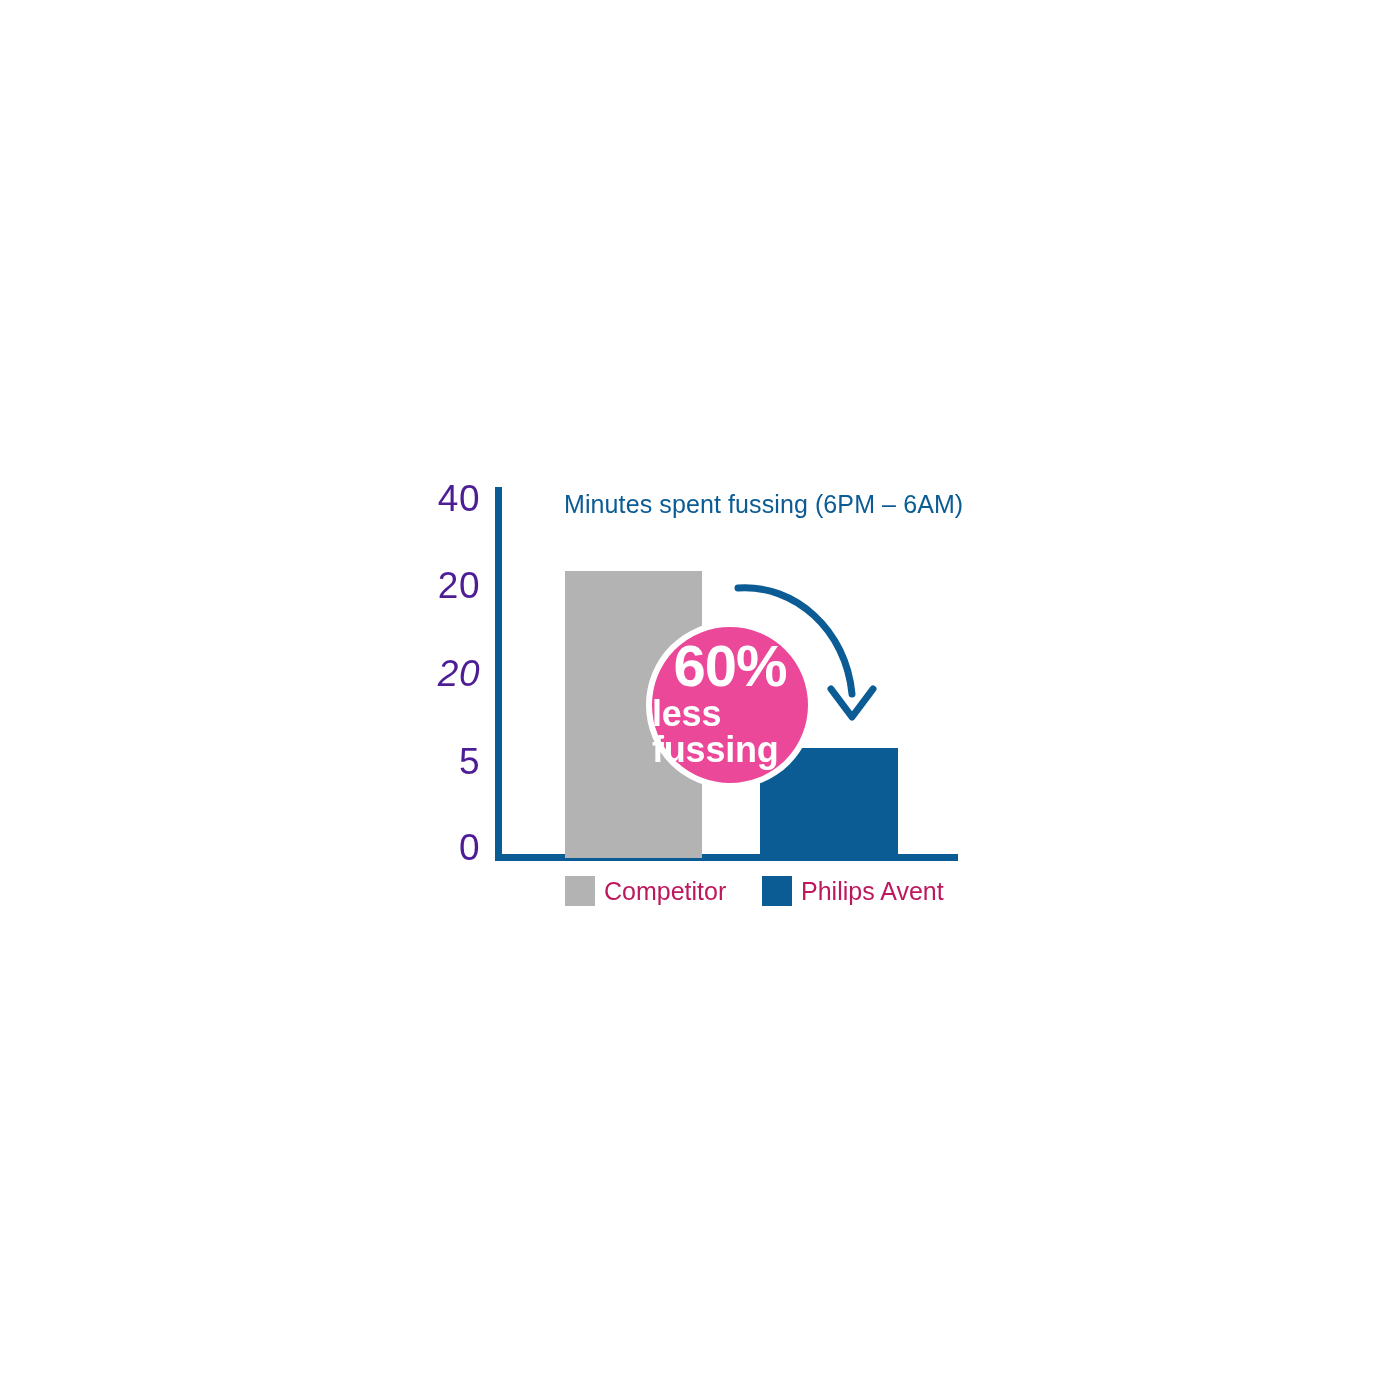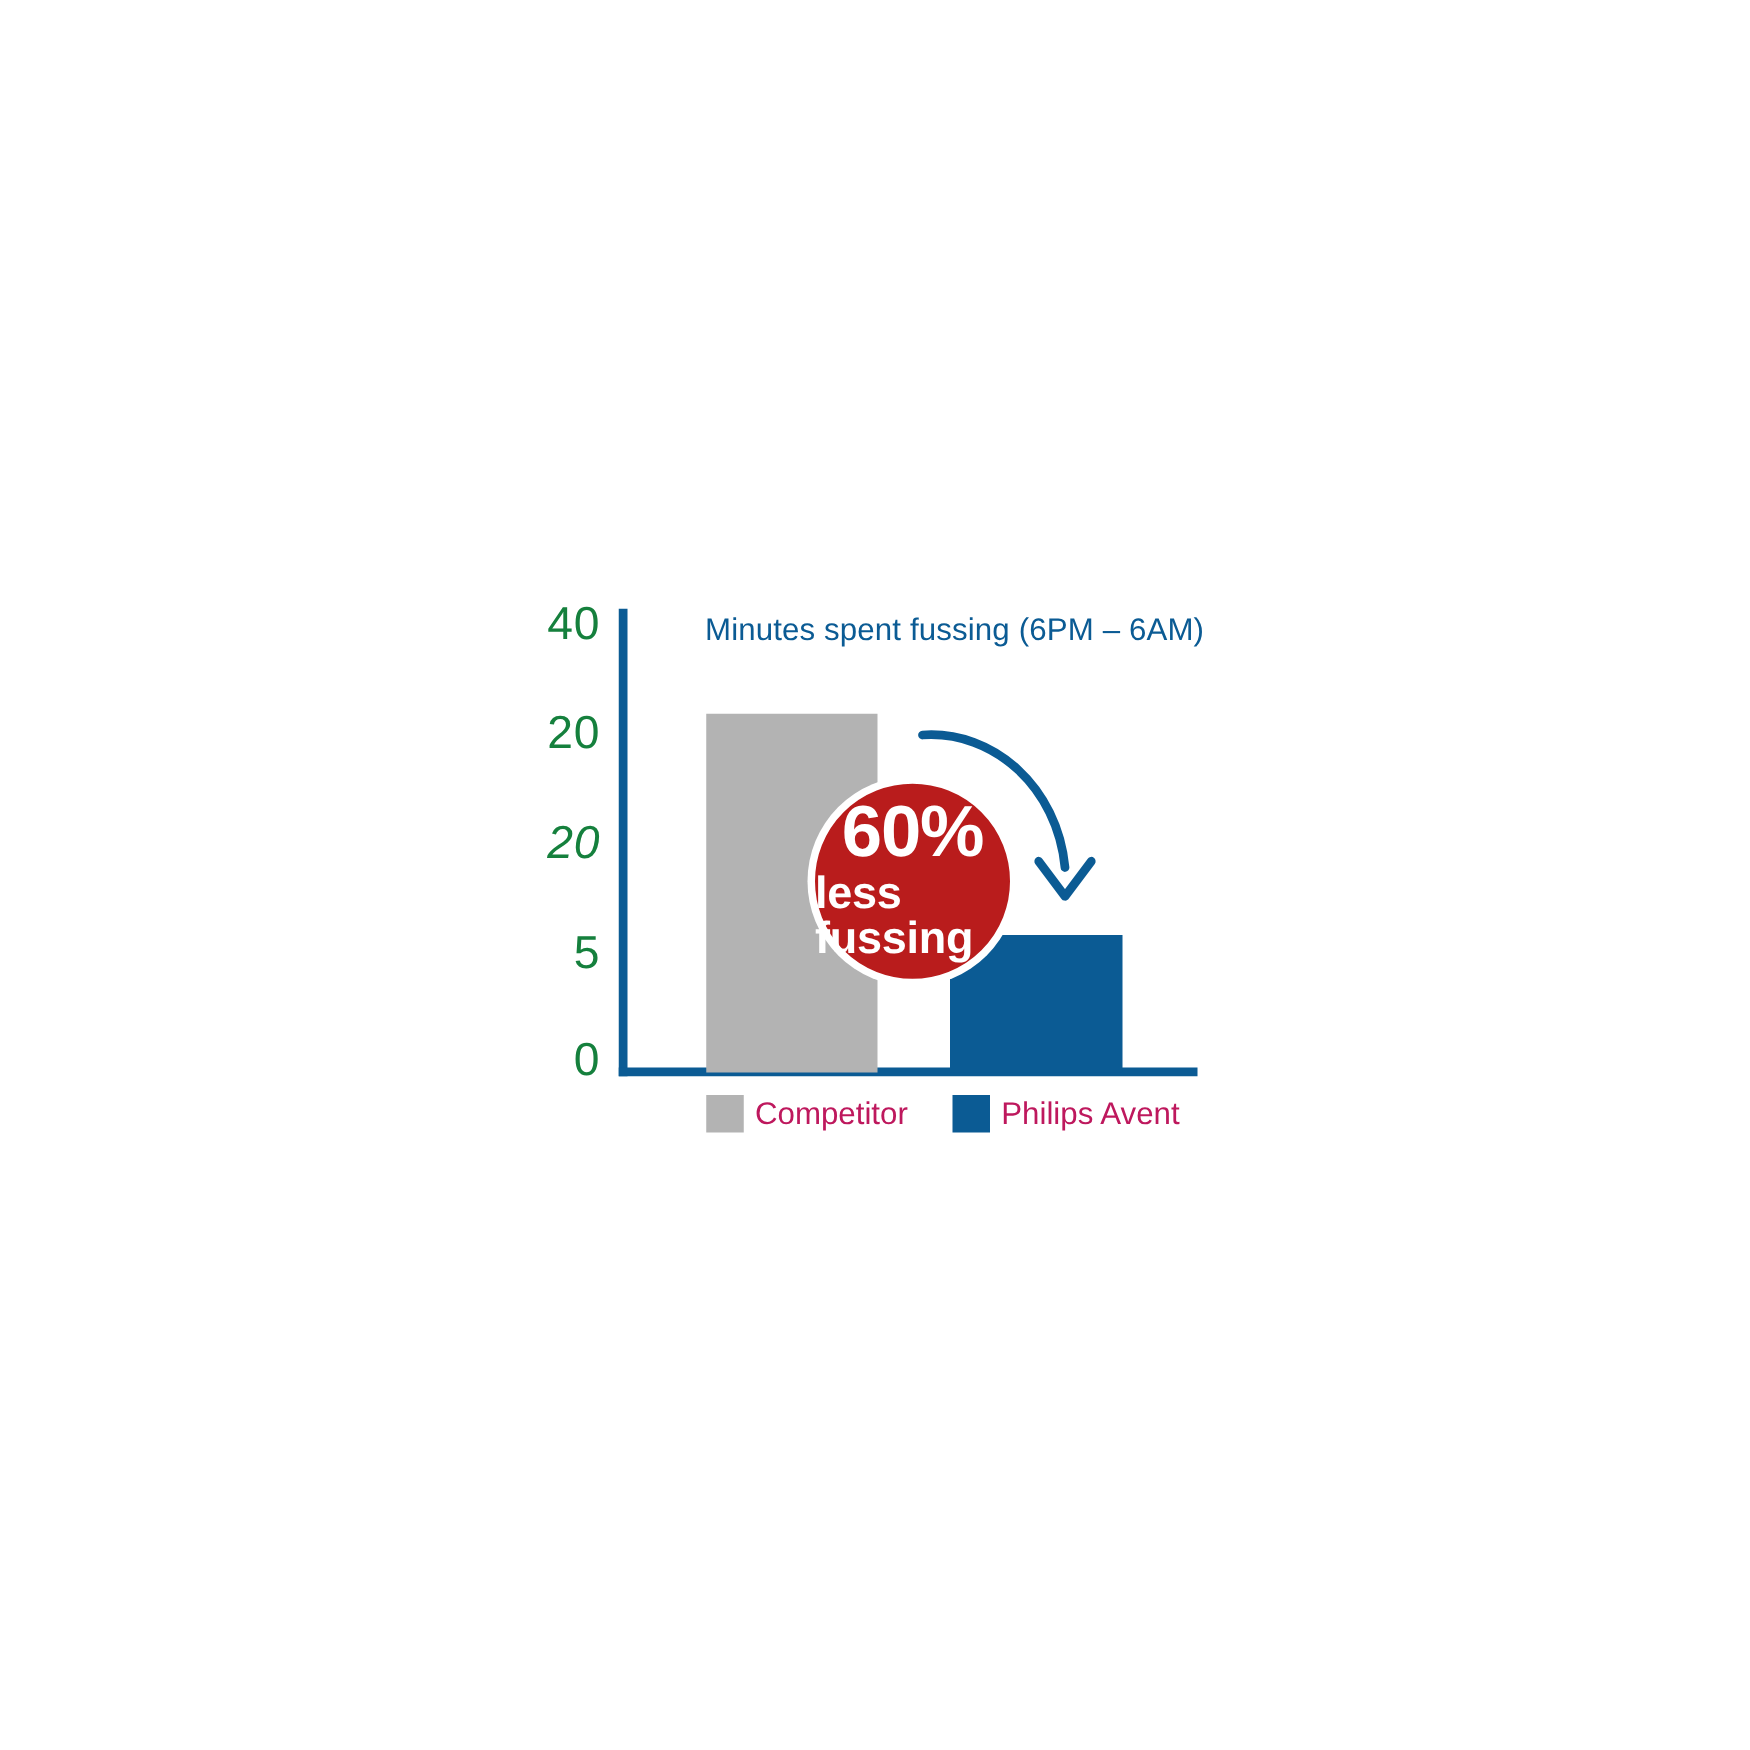--- a/index.html
+++ b/index.html
@@ -23,21 +23,21 @@
     width: 1400px;
     height: 1400px;
   }
 
   
   .tick-label {
     position: absolute;
     right: 0;
     width: 60px;
     text-align: right;
-    color: #15803d;
+    color: #4c1d95;
     font-family: "Liberation Sans", sans-serif;
     font-size: 37px;
     font-weight: 400;
     letter-spacing: 0.5px;
     line-height: 1;
   }
   #y-axis-labels {
     position: absolute;
     left: 418px;
     top: 480px;
@@ -112,21 +112,21 @@
   }
 
   
   #badge {
     position: absolute;
     left: 648px;
     top: 623px;
     width: 164px;
     height: 164px;
     border-radius: 50%;
-    background: #b91c1c;
+    background: #ec4899;
     border: 4px solid #ffffff;
     box-sizing: border-box;
     display: flex;
     flex-direction: column;
     align-items: center;
     justify-content: center;
     box-shadow: 0 0 0 2px #ffffff;
   }
   #badge-value {
     color: #ffffff;

